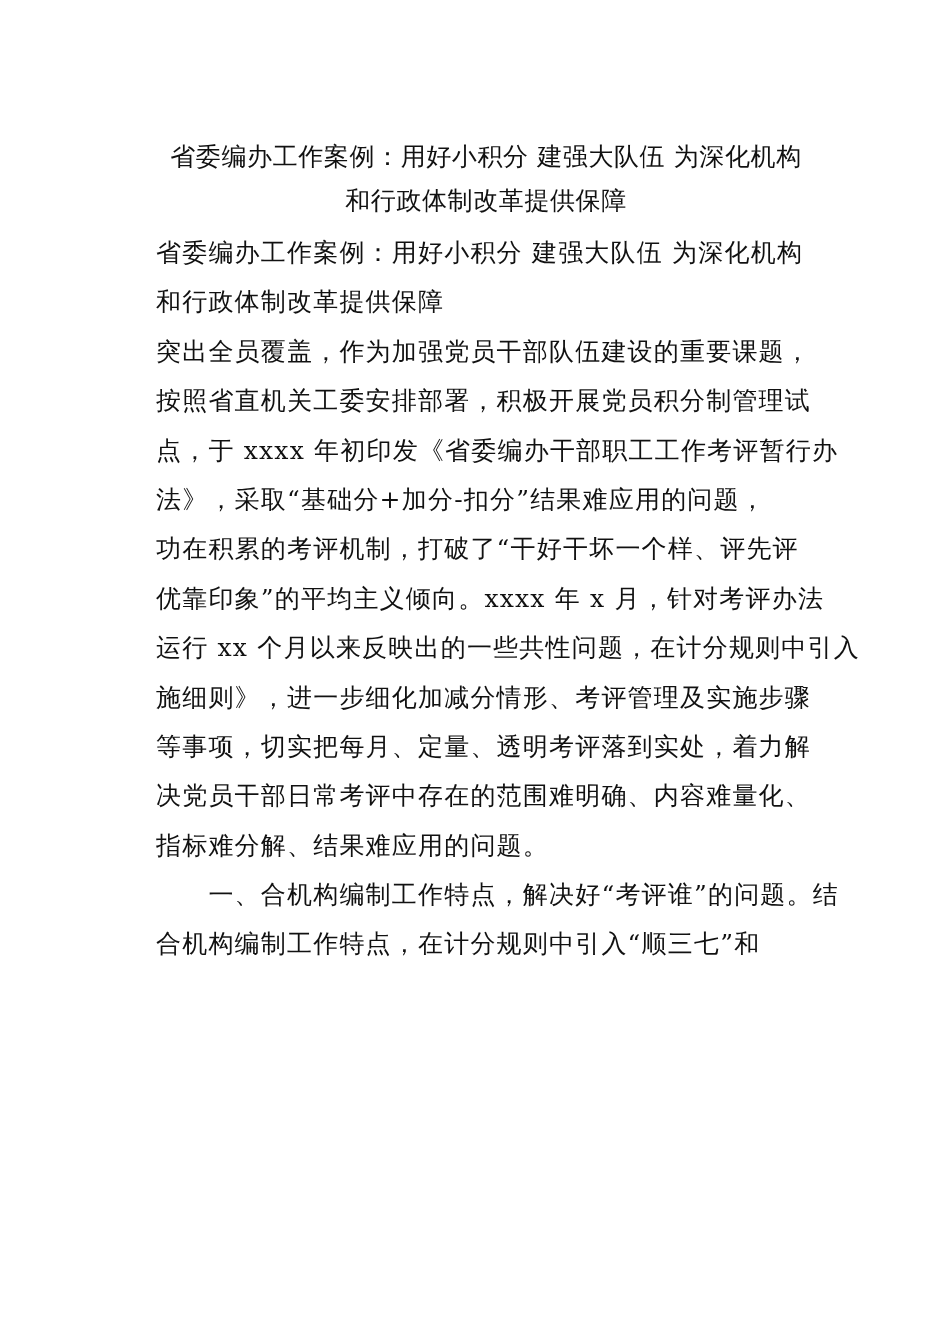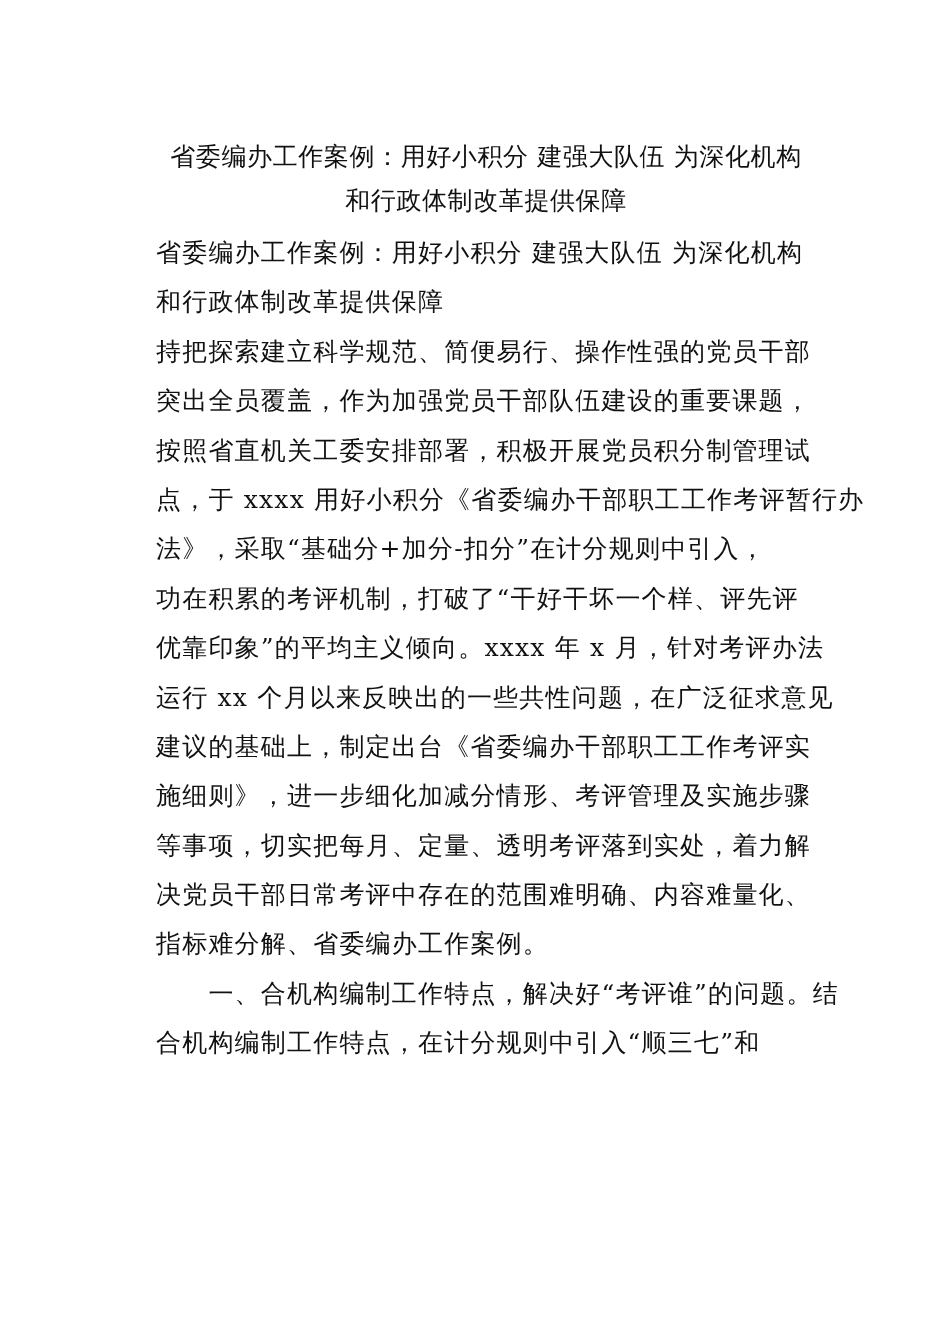--- a/index.html
+++ b/index.html
@@ -57,29 +57,27 @@
 
 <div class="page">
   <div class="title-block">
     <div class="title-line">省委编办工作案例：用好小积分  建强大队伍  为深化机构</div>
     <div class="title-line">和行政体制改革提供保障</div>
   </div>
 
   <div class="body-block">
     <div class="line">省委编办工作案例：用好小积分  建强大队伍  为深化机构</div>
     <div class="line">和行政体制改革提供保障</div>
-    <div class="line">持把探索建立科学规范、简便易行、操作性强的党员干部</div>
     <div class="line">突出全员覆盖，作为加强党员干部队伍建设的重要课题，</div>
     <div class="line">按照省直机关工委安排部署，积极开展党员积分制管理试</div>
-    <div class="line">点，于 xxxx 用好小积分《省委编办干部职工工作考评暂行办</div>
-    <div class="line">法》，采取“基础分+加分-扣分”在计分规则中引入，</div>
+    <div class="line">点，于 xxxx 年初印发《省委编办干部职工工作考评暂行办</div>
+    <div class="line">法》，采取“基础分+加分-扣分”结果难应用的问题，</div>
     <div class="line">功在积累的考评机制，打破了“干好干坏一个样、评先评</div>
     <div class="line">优靠印象”的平均主义倾向。xxxx 年 x 月，针对考评办法</div>
-    <div class="line">运行 xx 个月以来反映出的一些共性问题，在广泛征求意见</div>
-    <div class="line">建议的基础上，制定出台《省委编办干部职工工作考评实</div>
+    <div class="line">运行 xx 个月以来反映出的一些共性问题，在计分规则中引入</div>
     <div class="line">施细则》，进一步细化加减分情形、考评管理及实施步骤</div>
     <div class="line">等事项，切实把每月、定量、透明考评落到实处，着力解</div>
     <div class="line">决党员干部日常考评中存在的范围难明确、内容难量化、</div>
-    <div class="line">指标难分解、省委编办工作案例。</div>
+    <div class="line">指标难分解、结果难应用的问题。</div>
     <div class="line">　　一、合机构编制工作特点，解决好“考评谁”的问题。结</div>
     <div class="line">合机构编制工作特点，在计分规则中引入“顺三七”和</div>
   </div>
 </div>
 
 </body></html>

